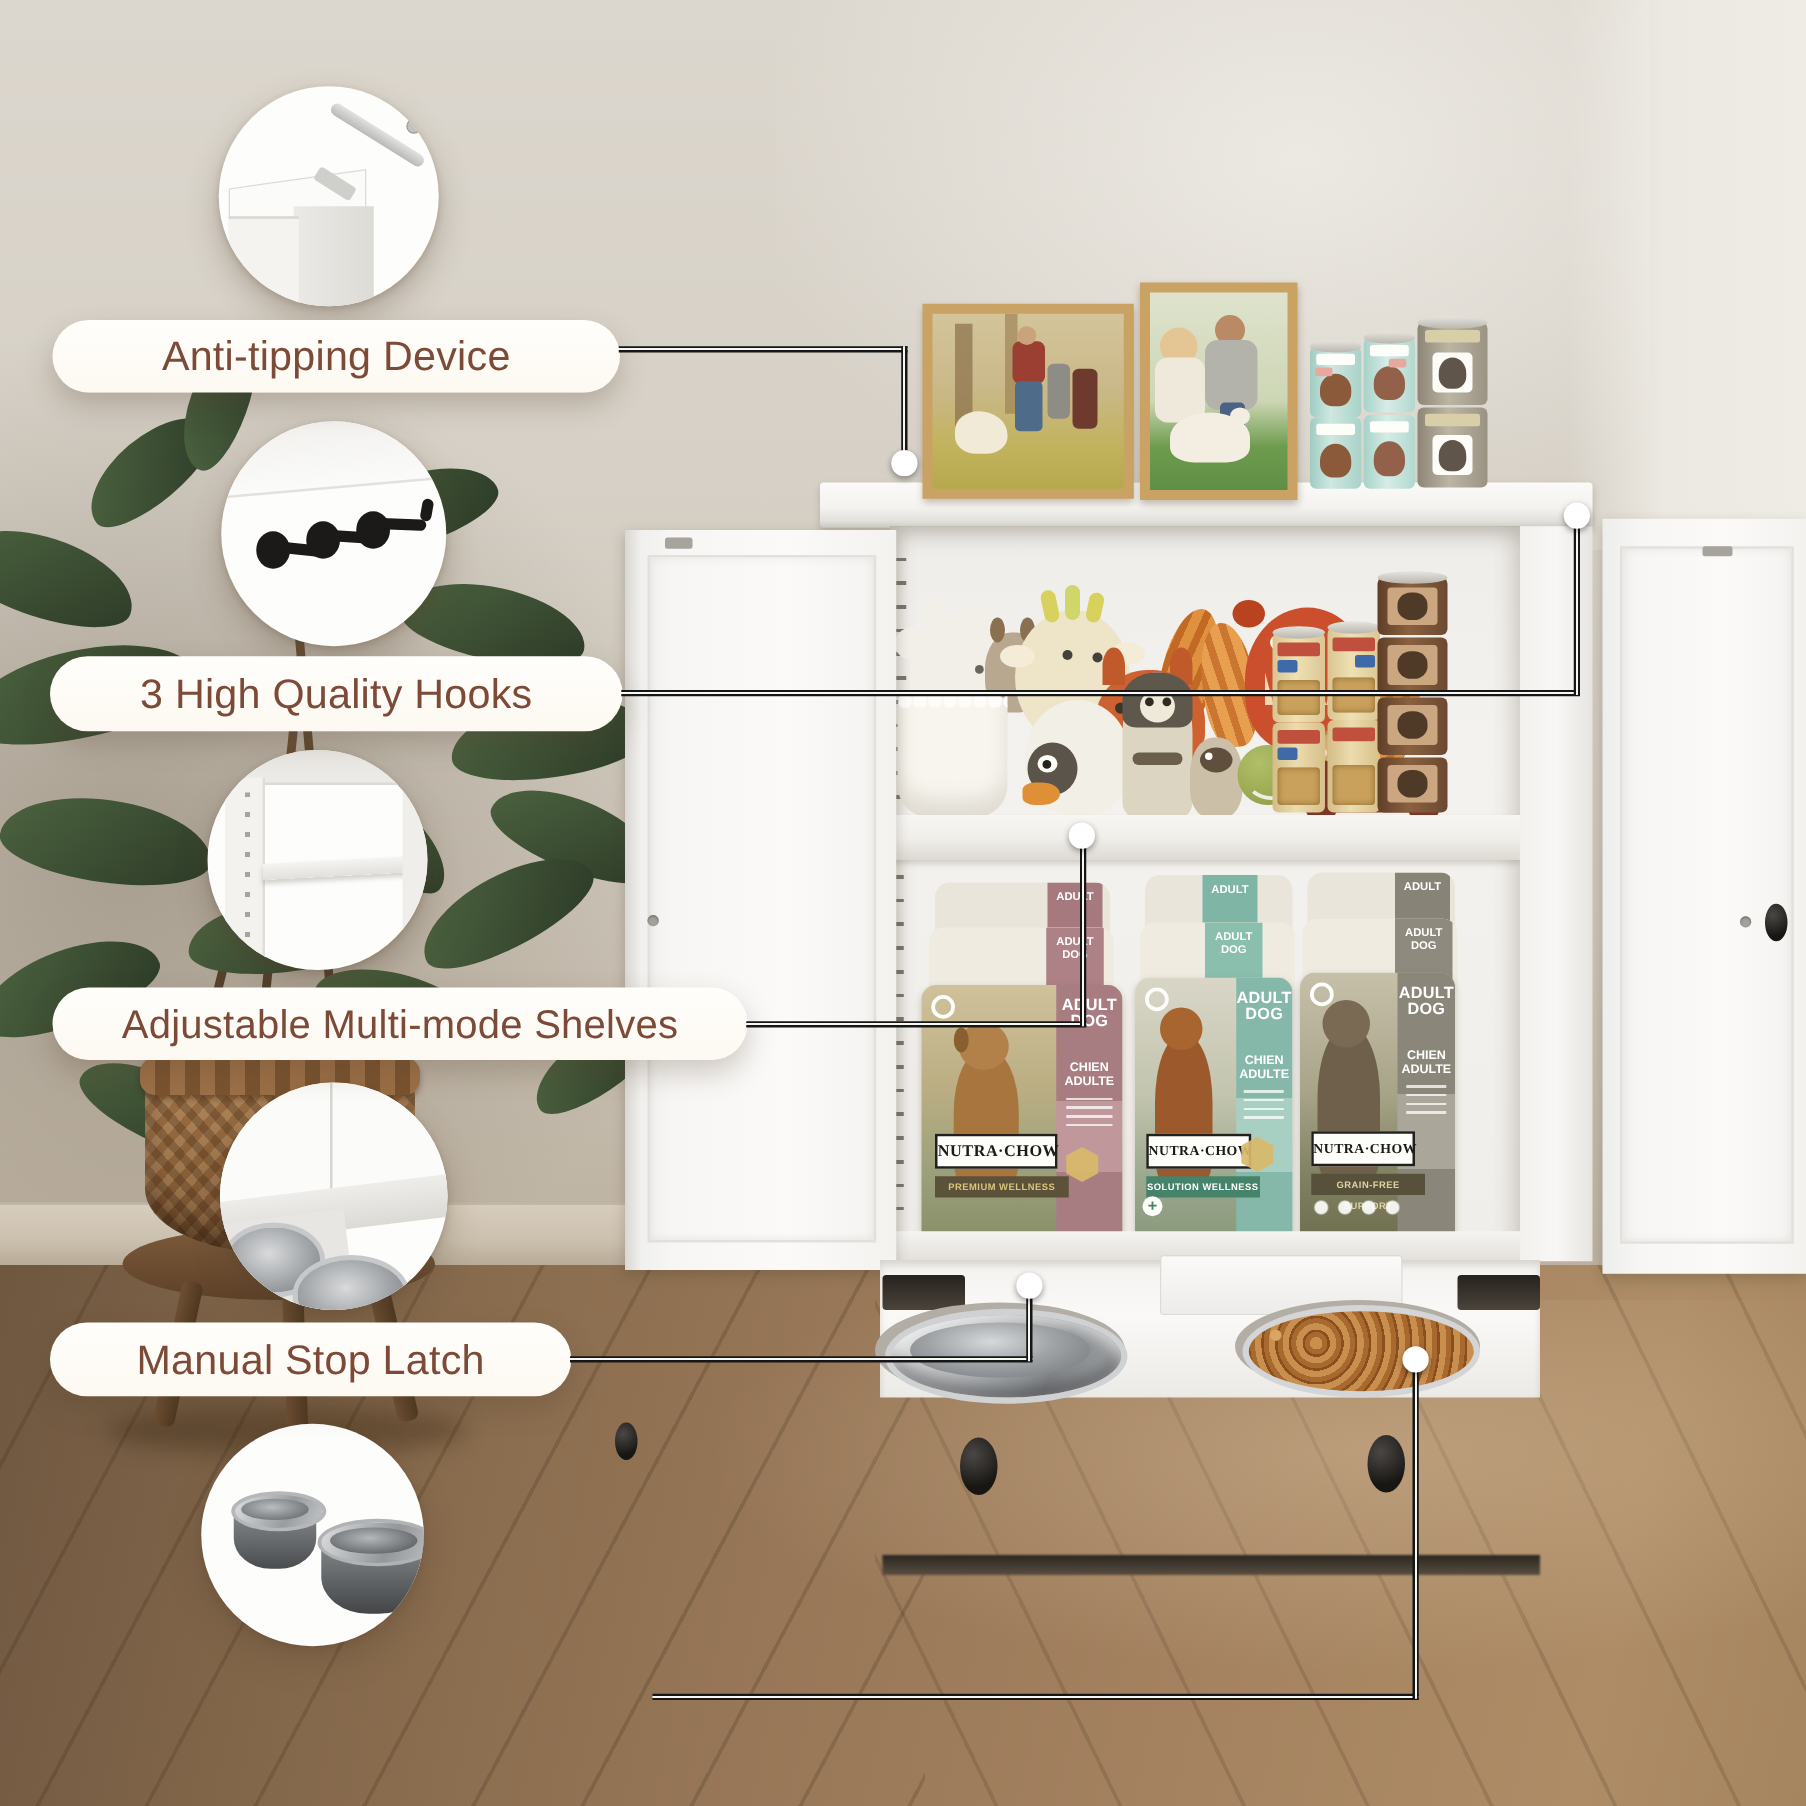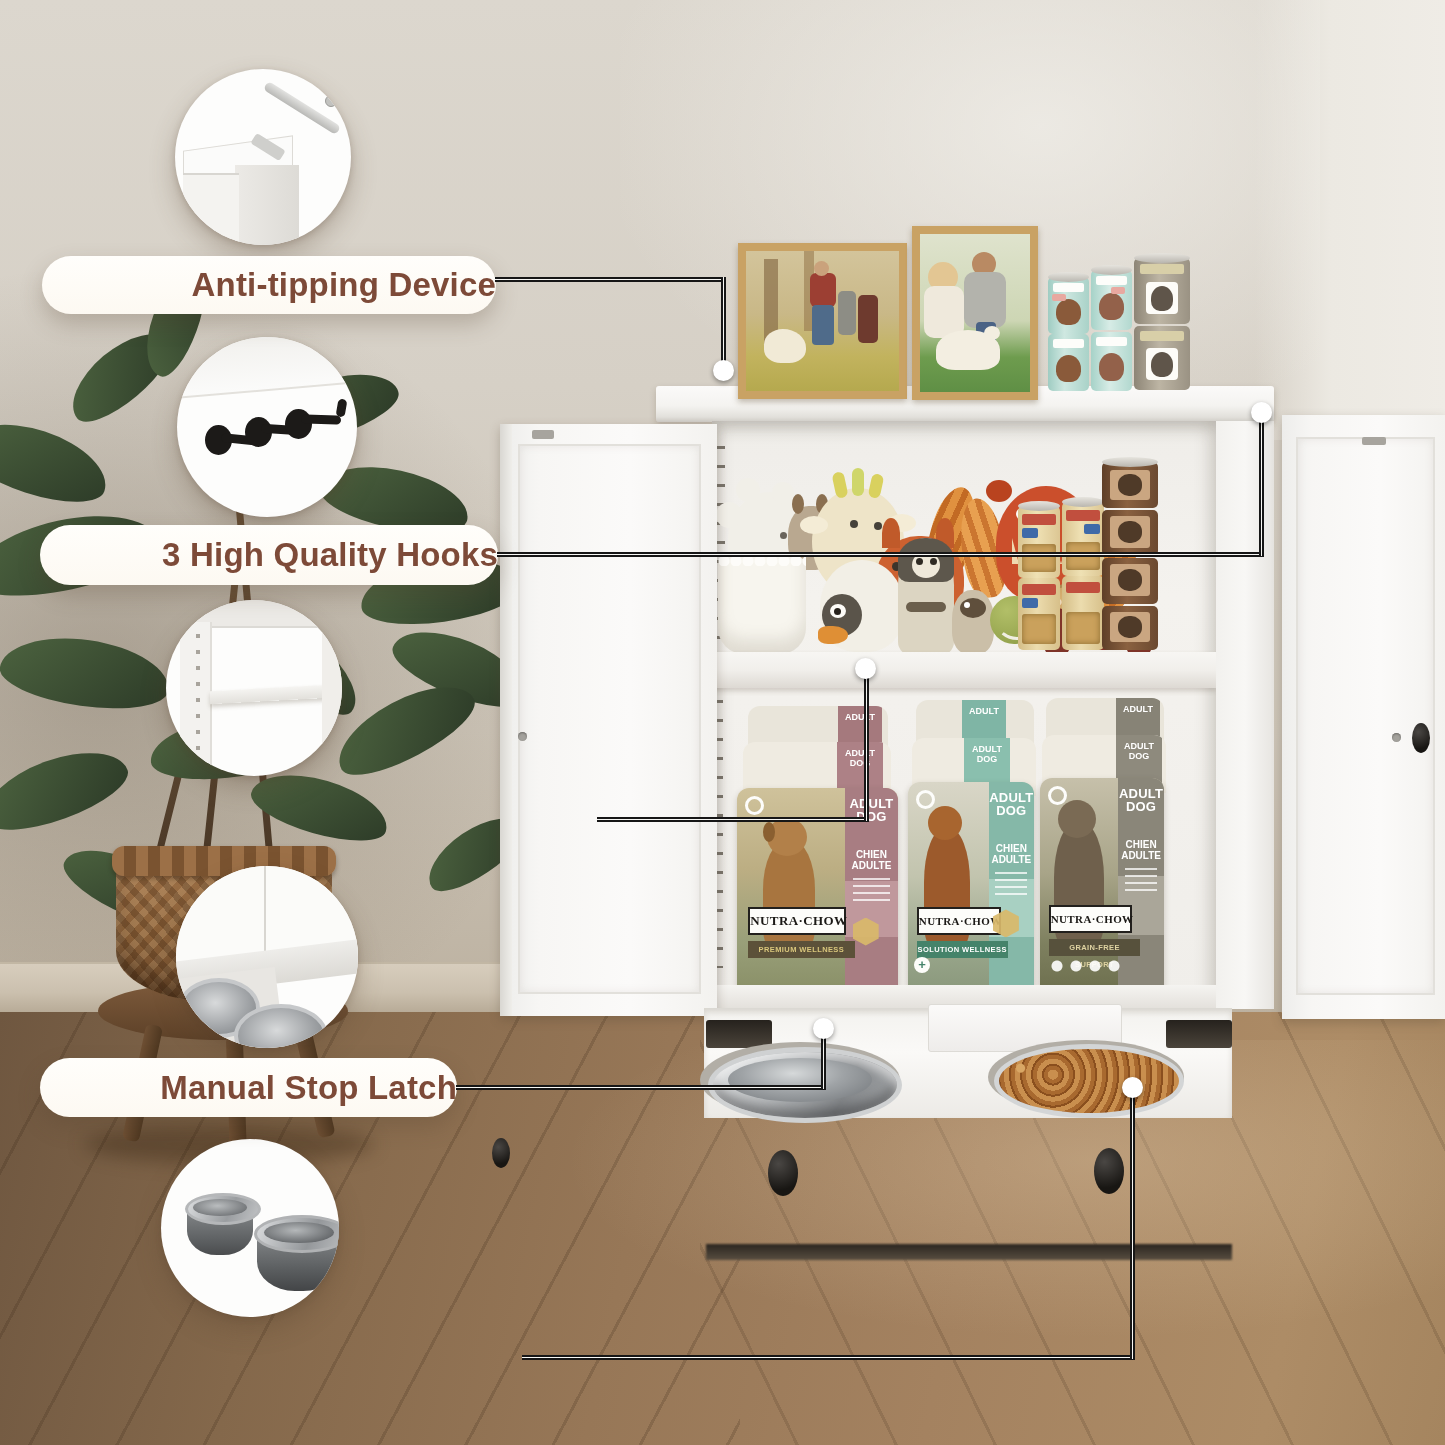--- a/index.html
+++ b/index.html
@@ -118,22 +118,22 @@
        font-size:7.5px;font-weight:700;line-height:17px;text-align:center;letter-spacing:.4px;}
   .bag-hex{position:absolute;right:12%;bottom:22%;width:26px;height:28px;background:#d9b96a;
        clip-path:polygon(50% 0,100% 25%,100% 75%,50% 100%,0 75%,0 25%);opacity:.92;}
   .bag-behind{position:absolute;border-radius:12px 12px 0 0;overflow:hidden;}
   .bb-stripe{position:absolute;top:0;height:100%;color:#fff;font-weight:800;font-size:9px;
        line-height:10px;text-align:center;padding-top:6px;}
   
   .callout-circle{position:absolute;border-radius:50%;background:#fdfdfc;overflow:hidden;
        box-shadow:0 12px 26px rgba(85,65,45,.30), 0 2px 6px rgba(85,65,45,.22);}
   .pill{position:absolute;background:linear-gradient(180deg,#fffefb,#fdf9f2);border-radius:30px;
-       box-shadow:0 10px 22px rgba(85,65,45,.26);color:#7d4a38;font-weight:700;
-       text-align:right;letter-spacing:.2px;}
+       box-shadow:0 10px 22px rgba(85,65,45,.26);color:#7d4a38;font-weight:400;
+       text-align:center;letter-spacing:.2px;}
   .lead-h{position:absolute;height:5px;
        background:linear-gradient(180deg,#161616 0 1.7px,#f7f7f4 1.7px 3.3px,#161616 3.3px 5px);}
   .lead-v{position:absolute;width:5px;
        background:linear-gradient(90deg,#161616 0 1.7px,#f7f7f4 1.7px 3.3px,#161616 3.3px 5px);}
   .anchor-dot{position:absolute;width:21px;height:21px;border-radius:50%;background:#fff;
        box-shadow:0 2px 5px rgba(0,0,0,.4);}
   
   .hook{position:absolute;}
   .hook .plate{position:absolute;width:27px;height:30px;border-radius:50%;background:#1c1a18;}
   .hook .arm{position:absolute;width:40px;height:9px;border-radius:5px;background:#1c1a18;}
@@ -531,20 +531,21 @@
       <div class="abs" style="left:24px;top:54px;width:70px;height:26px;border-radius:50%;background:linear-gradient(115deg,#dcdee0,#9a9da0 60%,#c2c4c6);border:3px solid #b5b7b9;"></div>
       <div class="abs" style="left:32px;top:60px;width:54px;height:17px;border-radius:50%;background:radial-gradient(ellipse at 45% 40%,#babdbf,#6e7174 80%);"></div>
       <div class="abs" style="left:96px;top:86px;width:84px;height:66px;background:linear-gradient(180deg,#8f9294 0%,#595c5e 70%,#434547 100%);border-radius:8px 8px 45% 45%;"></div>
       <div class="abs" style="left:93px;top:76px;width:90px;height:32px;border-radius:50%;background:linear-gradient(115deg,#dcdee0,#94979a 60%,#bec0c2);border:3px solid #b0b2b4;"></div>
       <div class="abs" style="left:103px;top:83px;width:70px;height:21px;border-radius:50%;background:radial-gradient(ellipse at 45% 40%,#b5b8ba,#606366 80%);"></div>
     </span>
   </div>
 
   <div class="pill" style="left:42px;top:256px;width:454px;height:58px;font-size:33px;line-height:58px;">Anti-tipping Device</div>
   <div class="pill" style="left:40px;top:525px;width:458px;height:60px;font-size:33px;line-height:60px;">3 High Quality Hooks</div>
+  <div class="pill" style="left:42px;top:790px;width:556px;height:58px;font-size:32px;line-height:58px;">Adjustable Multi-mode Shelves</div>
   <div class="pill" style="left:40px;top:1058px;width:417px;height:59px;font-size:33px;line-height:59px;">Manual Stop Latch</div>
 
   <div class="lead-h" style="left:495px;top:277px;width:231px;"></div>
   <div class="lead-v" style="left:721px;top:277px;height:88px;"></div>
   <div class="lead-h" style="left:497px;top:552px;width:767px;"></div>
   <div class="lead-v" style="left:1259px;top:420px;height:136px;"></div>
   <div class="lead-h" style="left:597px;top:817px;width:272px;"></div>
   <div class="lead-v" style="left:864px;top:676px;height:145px;"></div>
   <div class="lead-h" style="left:456px;top:1085px;width:370px;"></div>
   <div class="lead-v" style="left:821px;top:1036px;height:53px;"></div>

